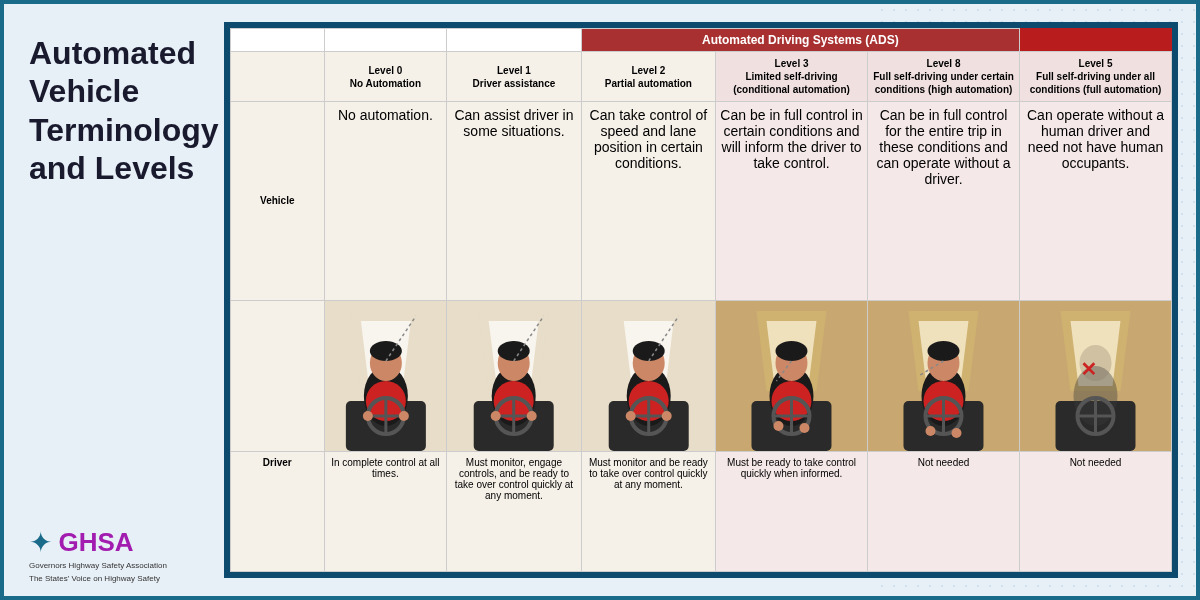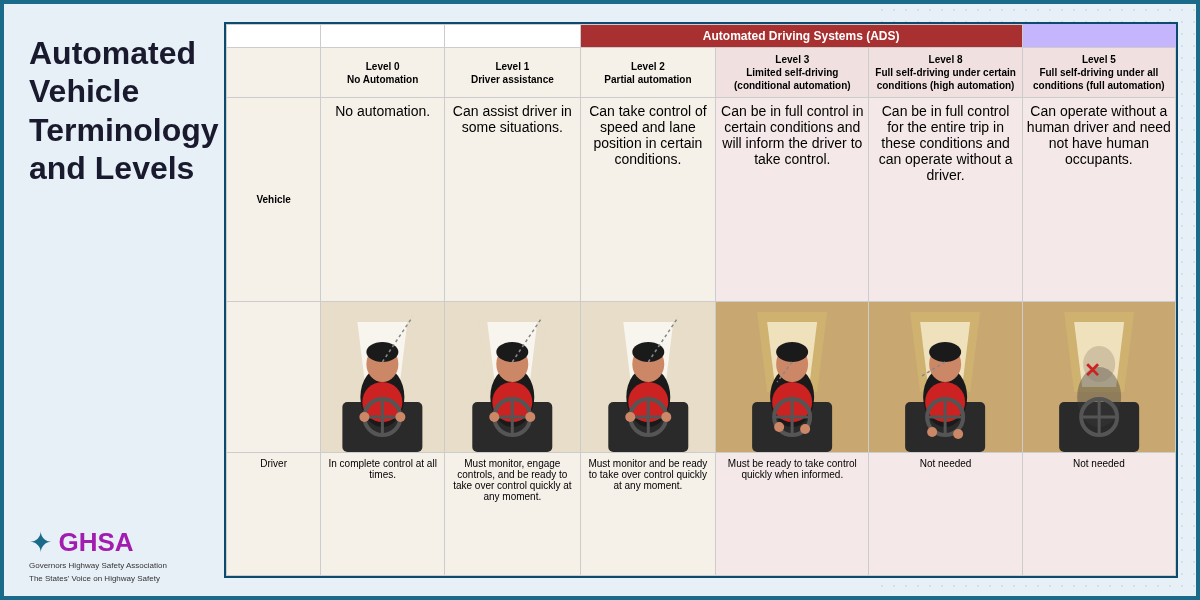--- a/index.html
+++ b/index.html
@@ -70,22 +70,22 @@
       color: #333;
       line-height: 1.3;
       margin-top: 2px;
     }
 
     .table-wrapper {
       position: absolute;
       left: 220px; top: 18px;
       right: 18px; bottom: 18px;
       z-index: 1;
-      background: #c4b5fd;
-      border: 2px solid #0c4a6e;
+      background: #b91c1c;
+      border: 6px solid #0c4a6e;
       overflow: hidden;
     }
 
     table {
       width: 100%;
       height: 100%;
       border-collapse: collapse;
       table-layout: fixed;
     }
 
@@ -176,20 +176,21 @@
       background: #f5f0e8;
       font-size: 10px;
       text-align: center;
       padding: 5px 4px;
       border: 1px solid #ccc;
       vertical-align: top;
     }
 
     tbody tr.driver-row td.row-label {
       background: #f5f0e8;
+      font-weight: bold;
     }
 
     tbody tr.driver-row td.ads-col {
       background: #f5f0e8;
     }
 
     col.col0 { width: 80px; }
     col.col1 { width: 105px; }
     col.col2 { width: 115px; }
     col.col3 { width: 115px; }

